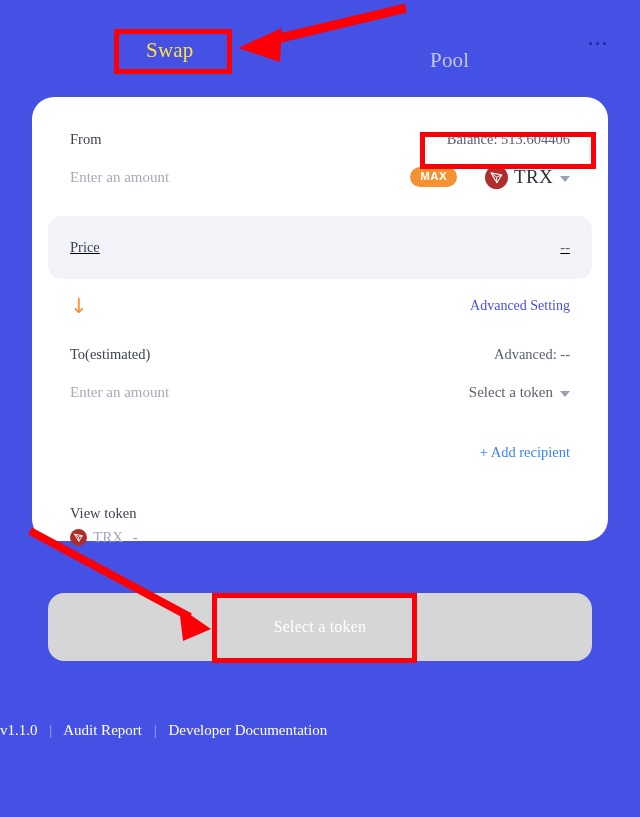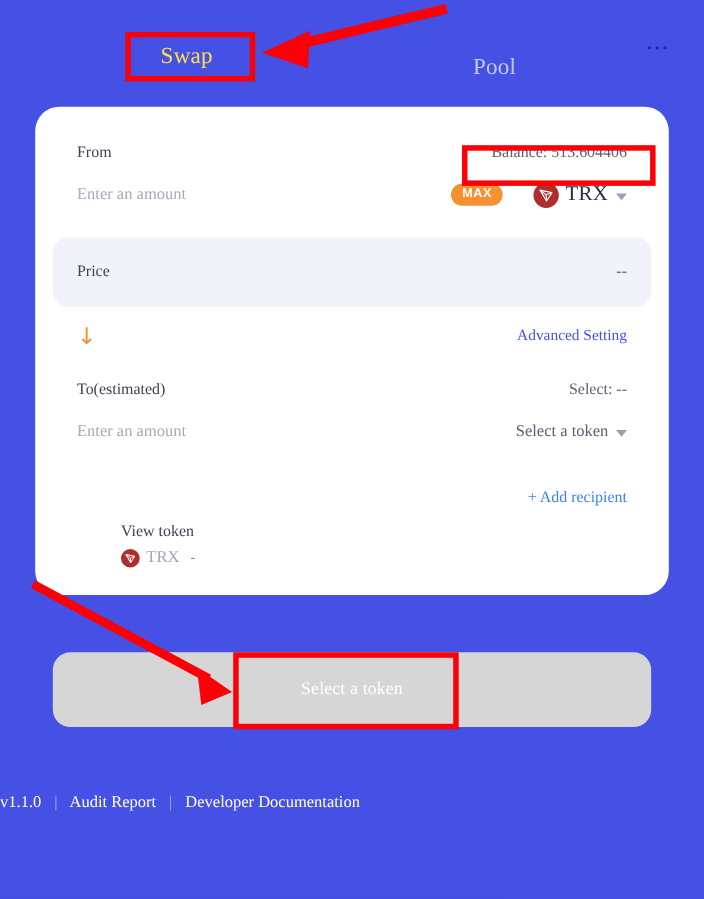--- a/index.html
+++ b/index.html
@@ -82,20 +82,21 @@
   #panel-from {
     top: 18px;
     height: 92px;
     padding: 16px 22px 0 22px;
   }
   #panel-price {
     top: 119px;
     height: 63px;
     padding: 0 22px;
     display: flex;
+    text-decoration: underline;
   }
   #panel-to {
     top: 233px;
     height: 92px;
     padding: 16px 22px 0 22px;
   }
 
   .row {
     display: flex;
     justify-content: space-between;
@@ -206,22 +207,21 @@
     top: 347px;
     font-size: 14.5px;
     color: #3b82f6;
     white-space: nowrap;
   }
 
   
   #view-token-block {
     position: absolute;
     left: 38px;
-    top: 378px;
-    margin-left: 40px;
+    top: 408px;
   }
   #view-token-title {
     font-size: 14.5px;
     color: #3d4255;
     margin-bottom: 7px;
   }
   #view-token-row {
     display: flex;
     align-items: center;
     gap: 6px;
@@ -334,21 +334,21 @@
   </div>
 
   <div id="mid-row">
     <span id="swap-direction-arrow">↓</span>
     <span id="advanced-setting">Advanced Setting</span>
   </div>
 
   <div class="panel white" id="panel-to">
     <div class="row">
       <span class="row-label">To(estimated)</span>
-      <span class="row-value">Select: --</span>
+      <span class="row-value">Advanced: --</span>
     </div>
     <div class="row amount-row">
       <span class="amount-placeholder">Enter an amount</span>
       <span class="token-chip">
         <span class="select-token-text">Select a token</span>
         <span class="caret"></span>
       </span>
     </div>
   </div>
 

